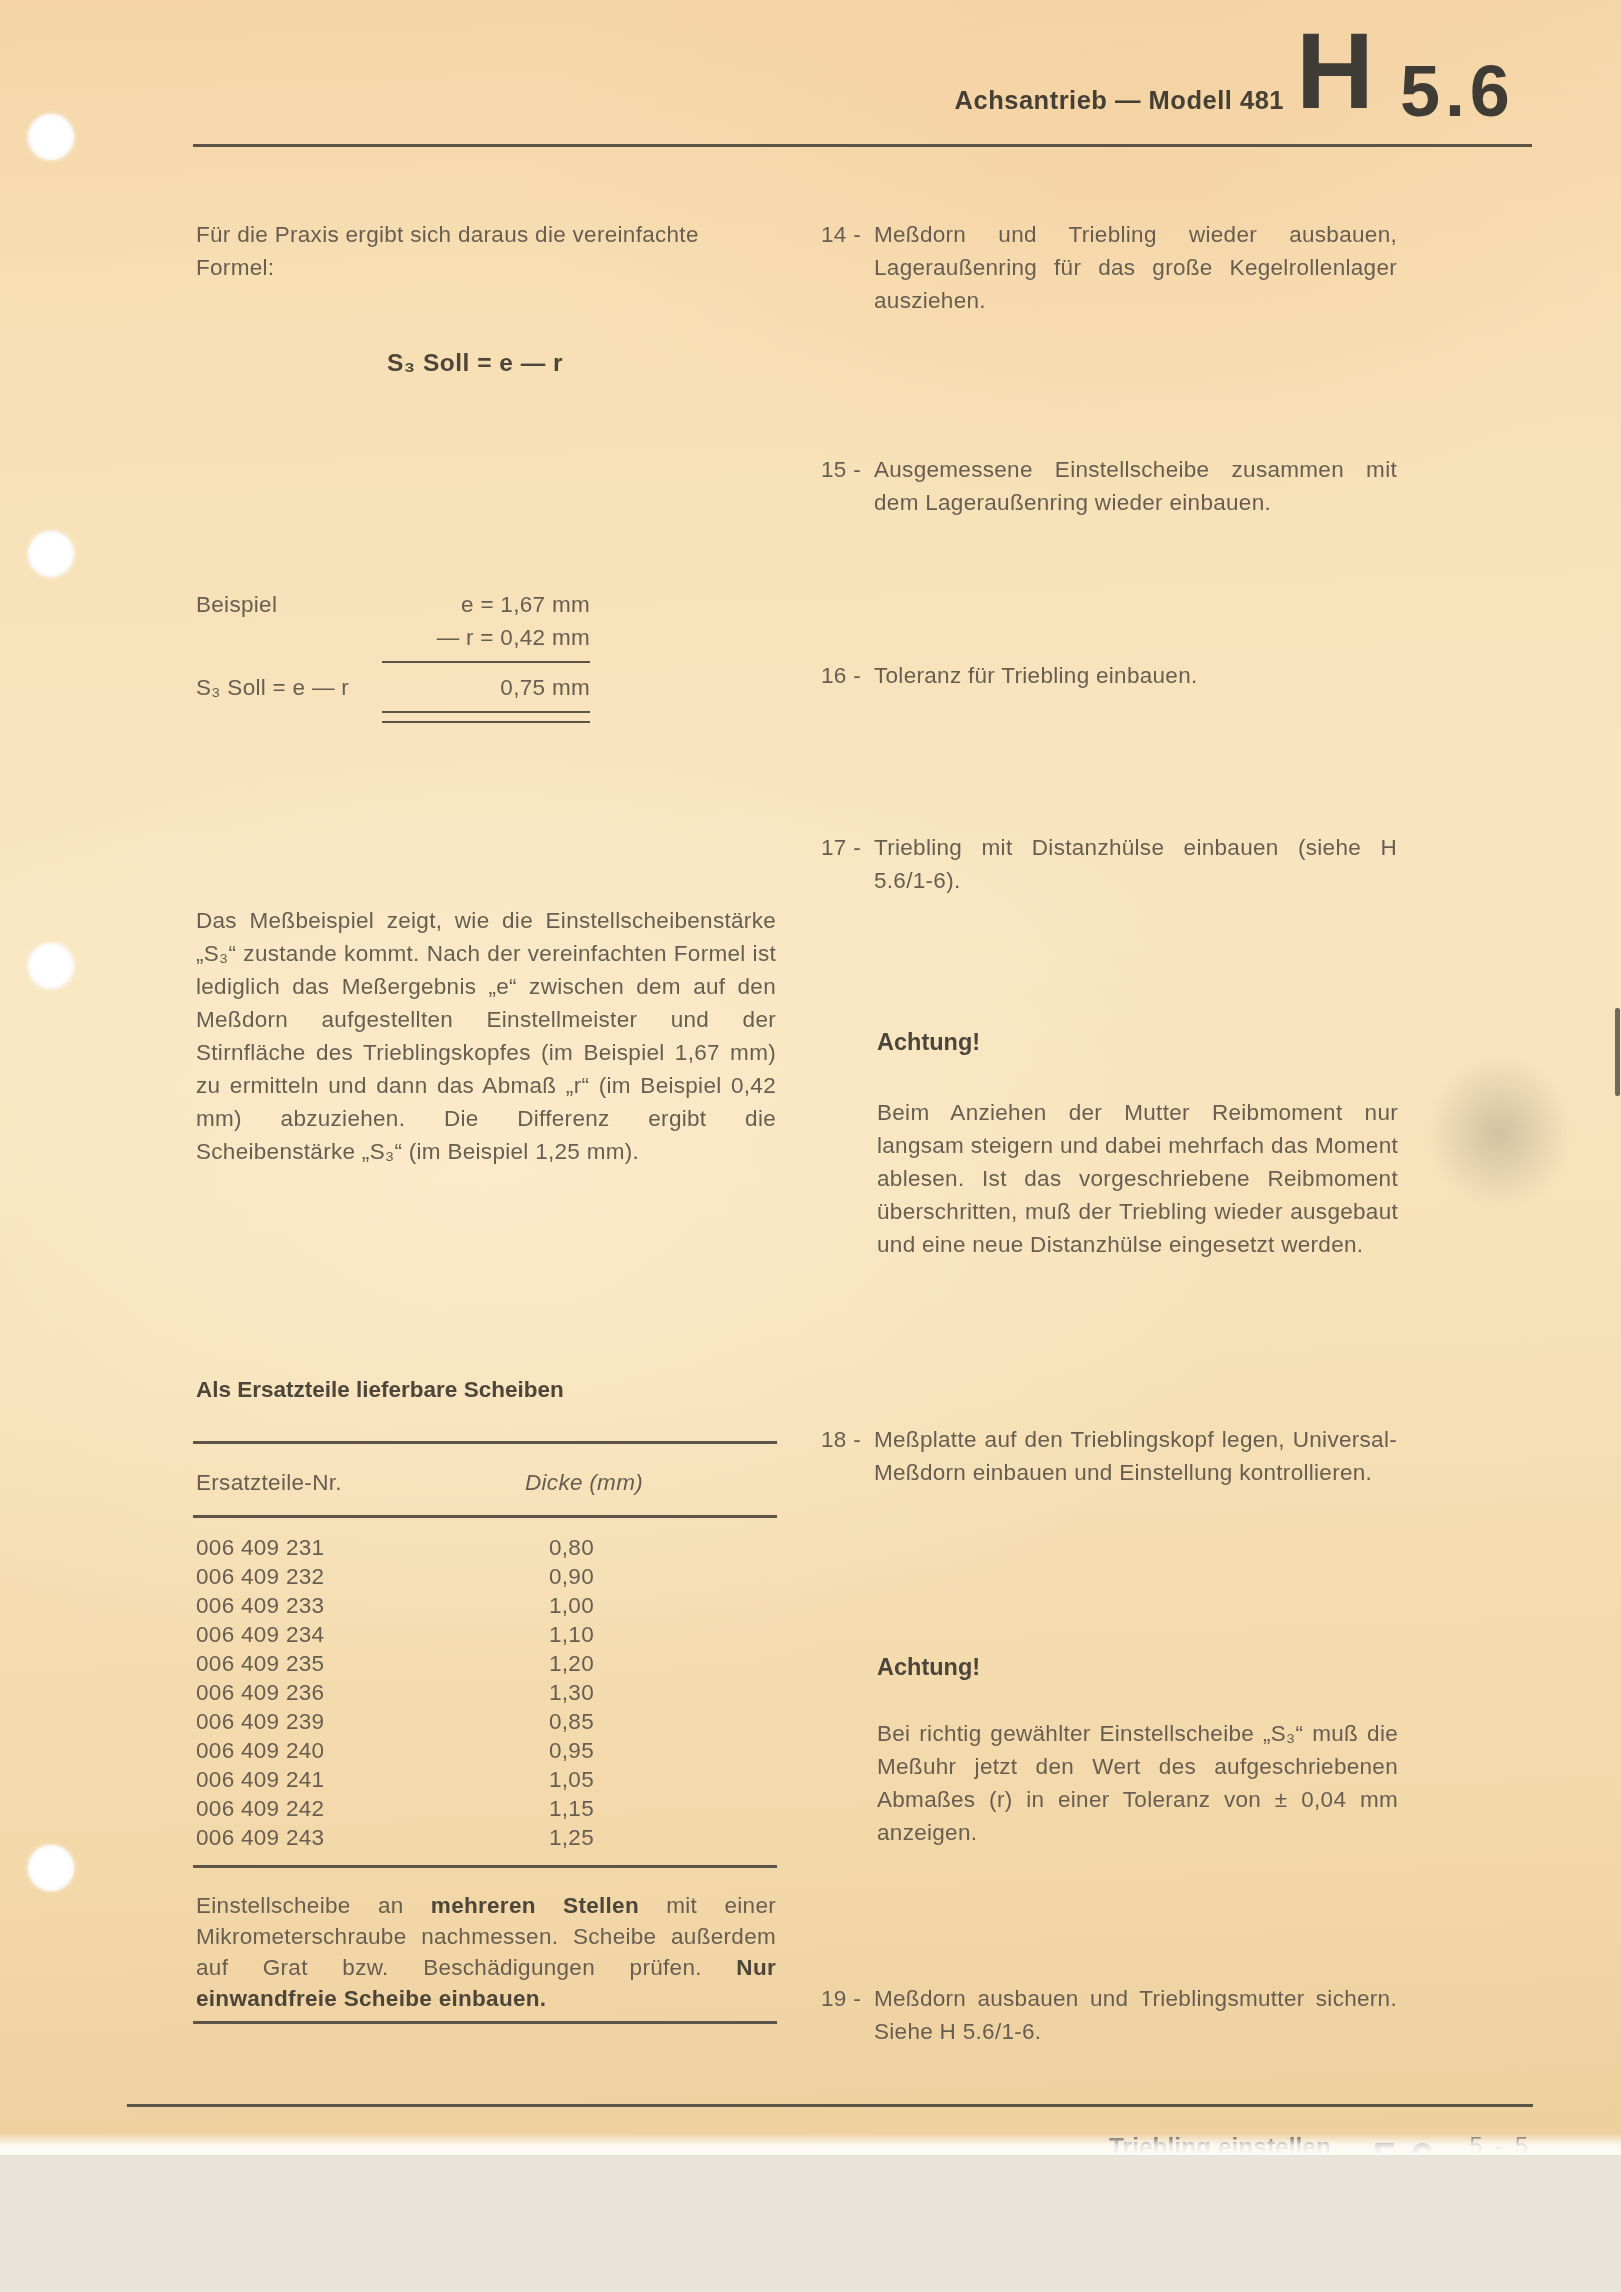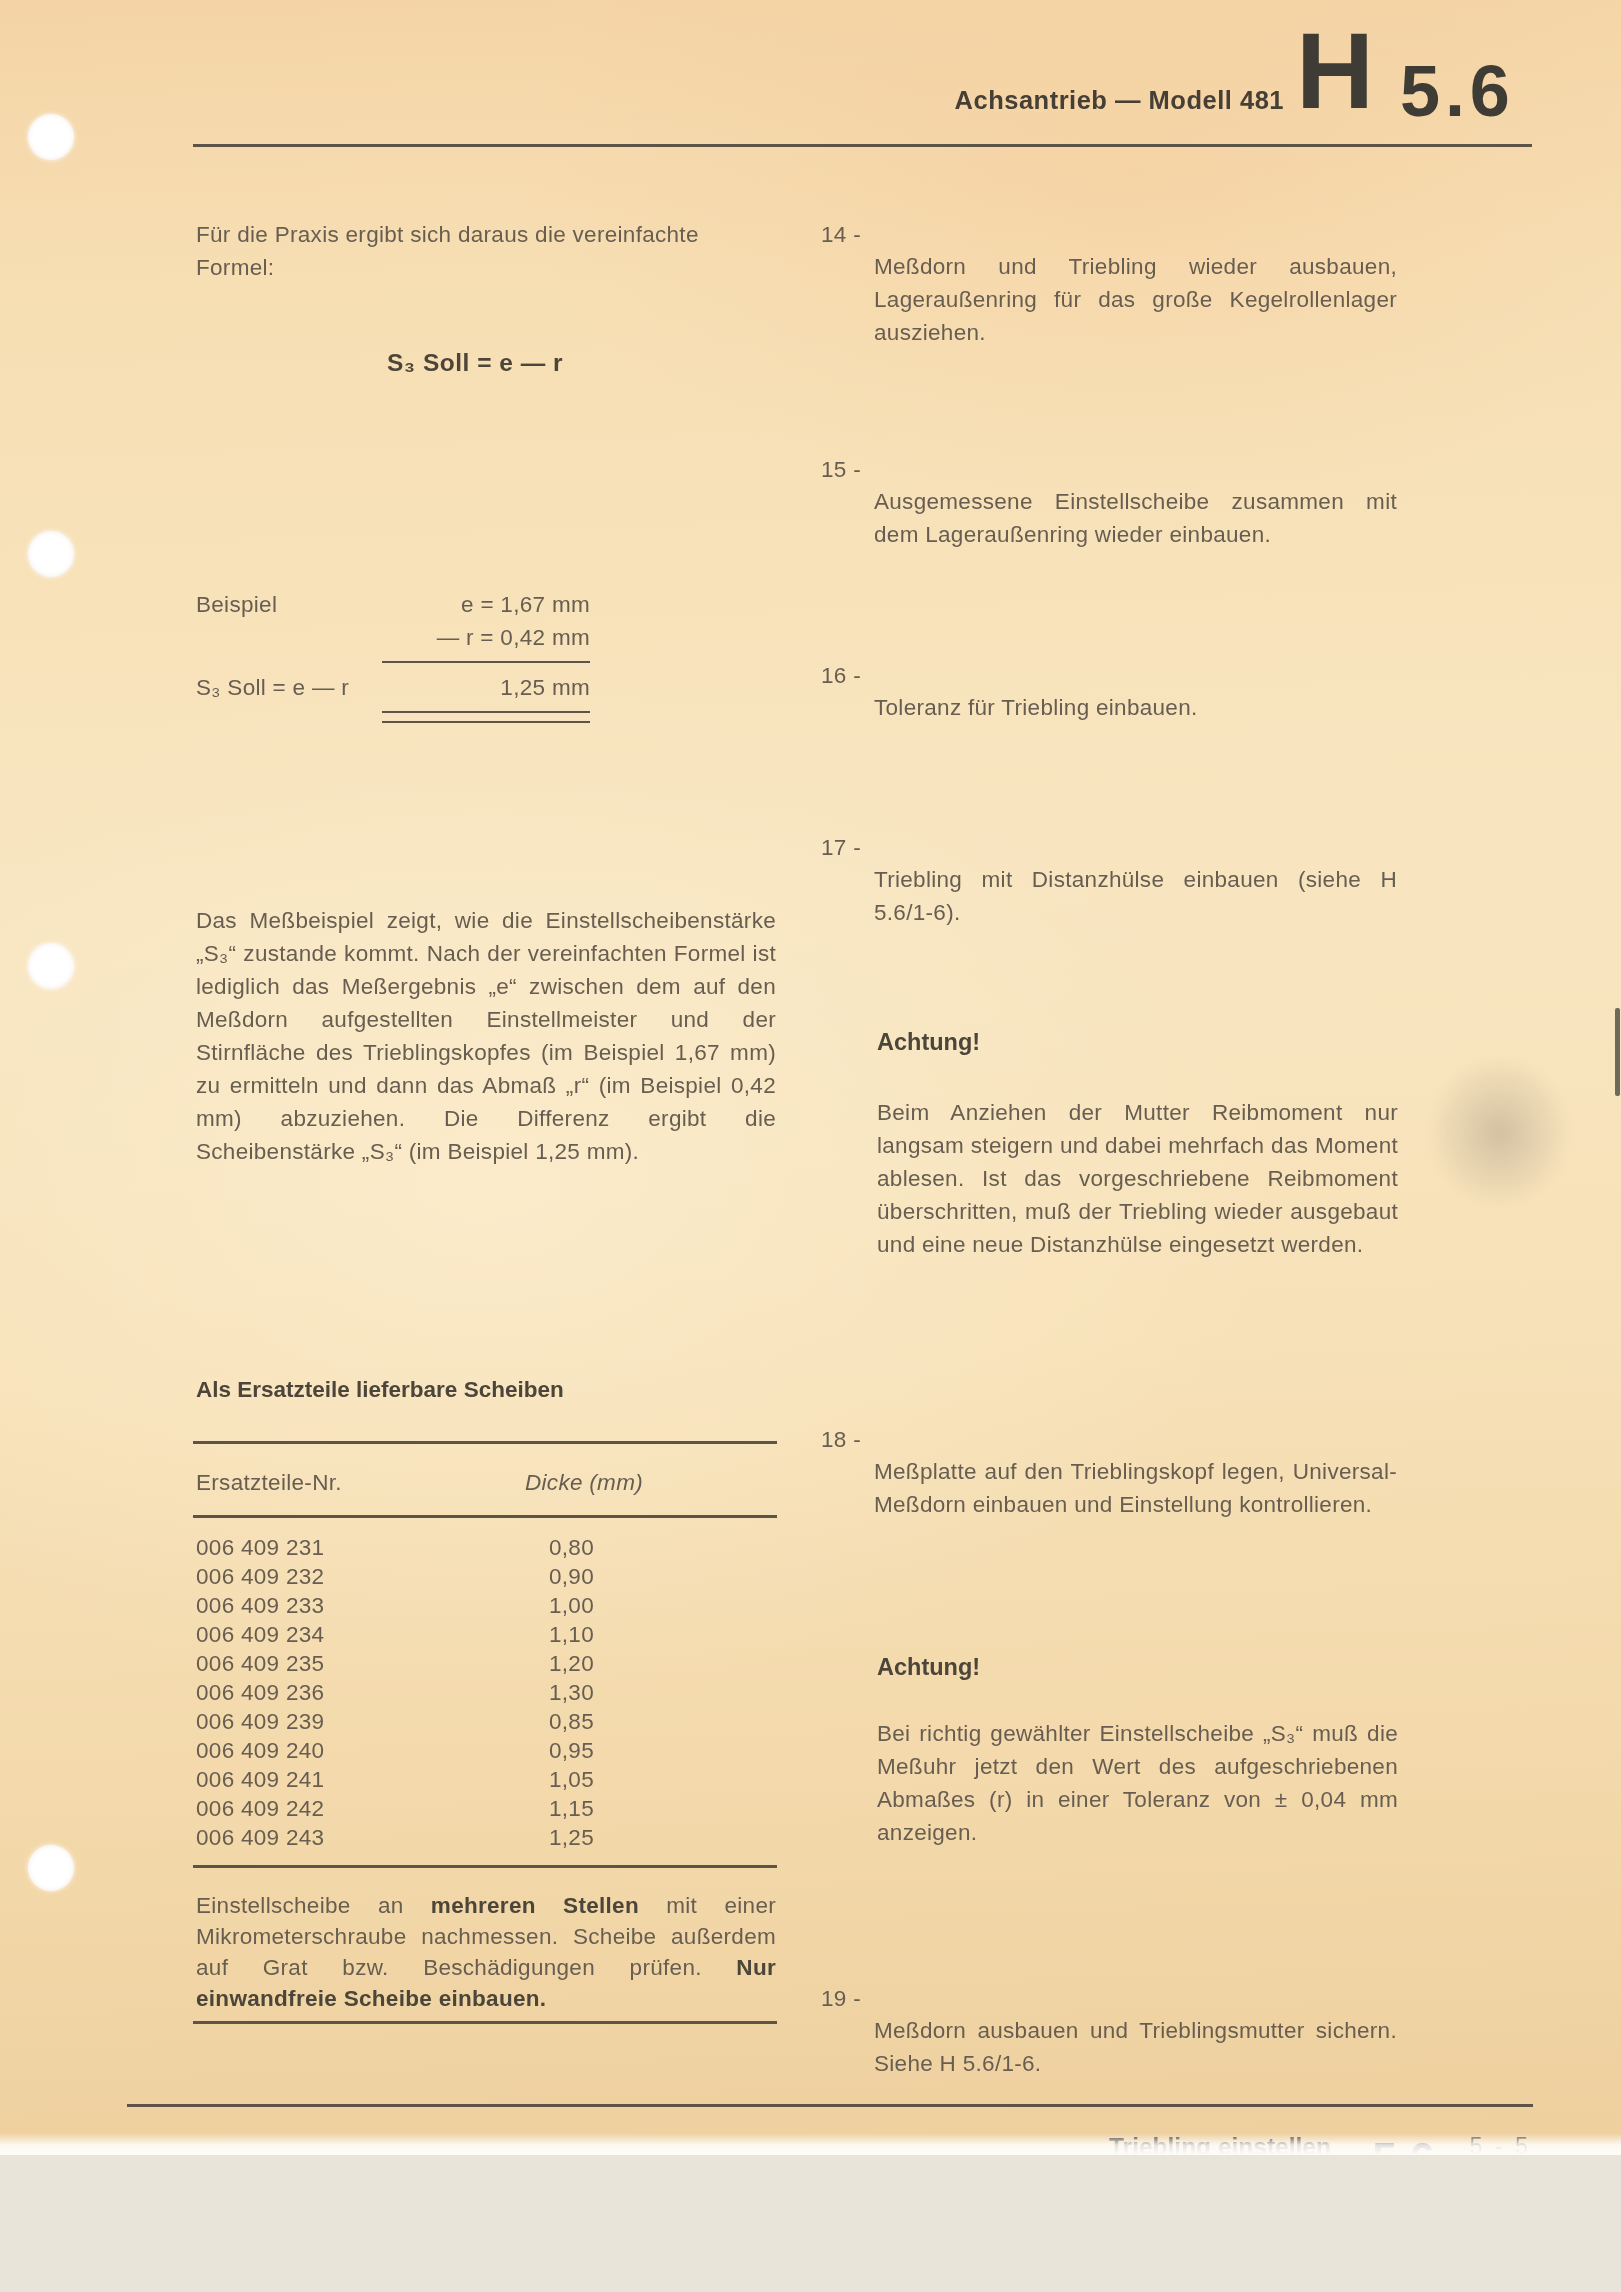--- a/index.html
+++ b/index.html
@@ -41,21 +41,21 @@
   .col-h1 { position:absolute; top:1466px; left:196px; }
   .col-h2 { position:absolute; top:1466px; left:525px;font-style:italic; }
   .tbl-rows { position:absolute; top:1533px; left:196px; width:549px; }
   .tbl-row { display:grid; grid-template-columns:353px 1fr; line-height:29px; font-size:22.5px; letter-spacing:0.3px; }
 
   .note { position:absolute; top:1890px; left:196px; width:580px; line-height:31px; }
 
   
   .step { position:absolute; left:821px; width:576px; display:flex; }
   .step-num { flex:none; width:53px; }
-  .step-body { flex:1; text-align:justify;margin-top:32px; }
+  .step-body { flex:1; text-align:justify; }
   .warn-h { position:absolute; left:877px; font-size:23.5px; font-weight:bold; color:#4c4539; }
   .warn-t { position:absolute; left:877px; width:521px; }
 
   
   .footer-right { position:absolute; top:2133px; right:90px; display:flex; align-items:flex-start; }
   .f-title { font-size:24.5px; font-weight:bold; color:#453f35; }
   .f-code  { font-size:45px; font-weight:800; color:#3f3c35; margin-left:41px; }
   .f-page  { font-size:23.5px; color:#5d5547; letter-spacing:2.9px; margin-left:35px; }
   .imprint { position:absolute; top:2229px; left:130px; display:flex; gap:41px; font-size:16.7px; letter-spacing:0.6px; color:#8d7d66; }
 
@@ -82,21 +82,21 @@
 
   <div class="intro t">Für die Praxis ergibt sich daraus die vereinfachte Formel:</div>
   <div class="formula">S₃ Soll = e — r</div>
 
   <div class="example t">
     <div>Beispiel</div>
     <div class="ex-right">e = 1,67 mm</div>
     <div></div>
     <div class="ex-right ex-underline">— r = 0,42 mm</div>
     <div class="ex-row3">S₃ Soll = e — r</div>
-    <div class="ex-right ex-row3">1,25 mm</div>
+    <div class="ex-right ex-row3">0,75 mm</div>
     <div class="ex-double"></div>
   </div>
 
   <div class="paragraph t jst">Das Meßbeispiel zeigt, wie die Einstellscheibenstärke „S₃“ zustande kommt. Nach der vereinfachten Formel ist lediglich das Meßergebnis „e“ zwischen dem auf den Meßdorn aufgestellten Einstellmeister und der Stirnfläche des Trieblingskopfes (im Beispiel 1,67 mm) zu ermitteln und dann das Abmaß „r“ (im Beispiel 0,42 mm) abzuziehen. Die Differenz ergibt die Scheibenstärke „S₃“ (im Beispiel 1,25 mm).</div>
 
   <div class="tbl-heading">Als Ersatzteile lieferbare Scheiben</div>
   <div class="rule" style="top:1441px; left:193px; width:584px;"></div>
   <div class="col-h1 t">Ersatzteile-Nr.</div>
   <div class="col-h2 t">Dicke (mm)</div>
   <div class="rule" style="top:1515px; left:193px; width:584px;"></div>

